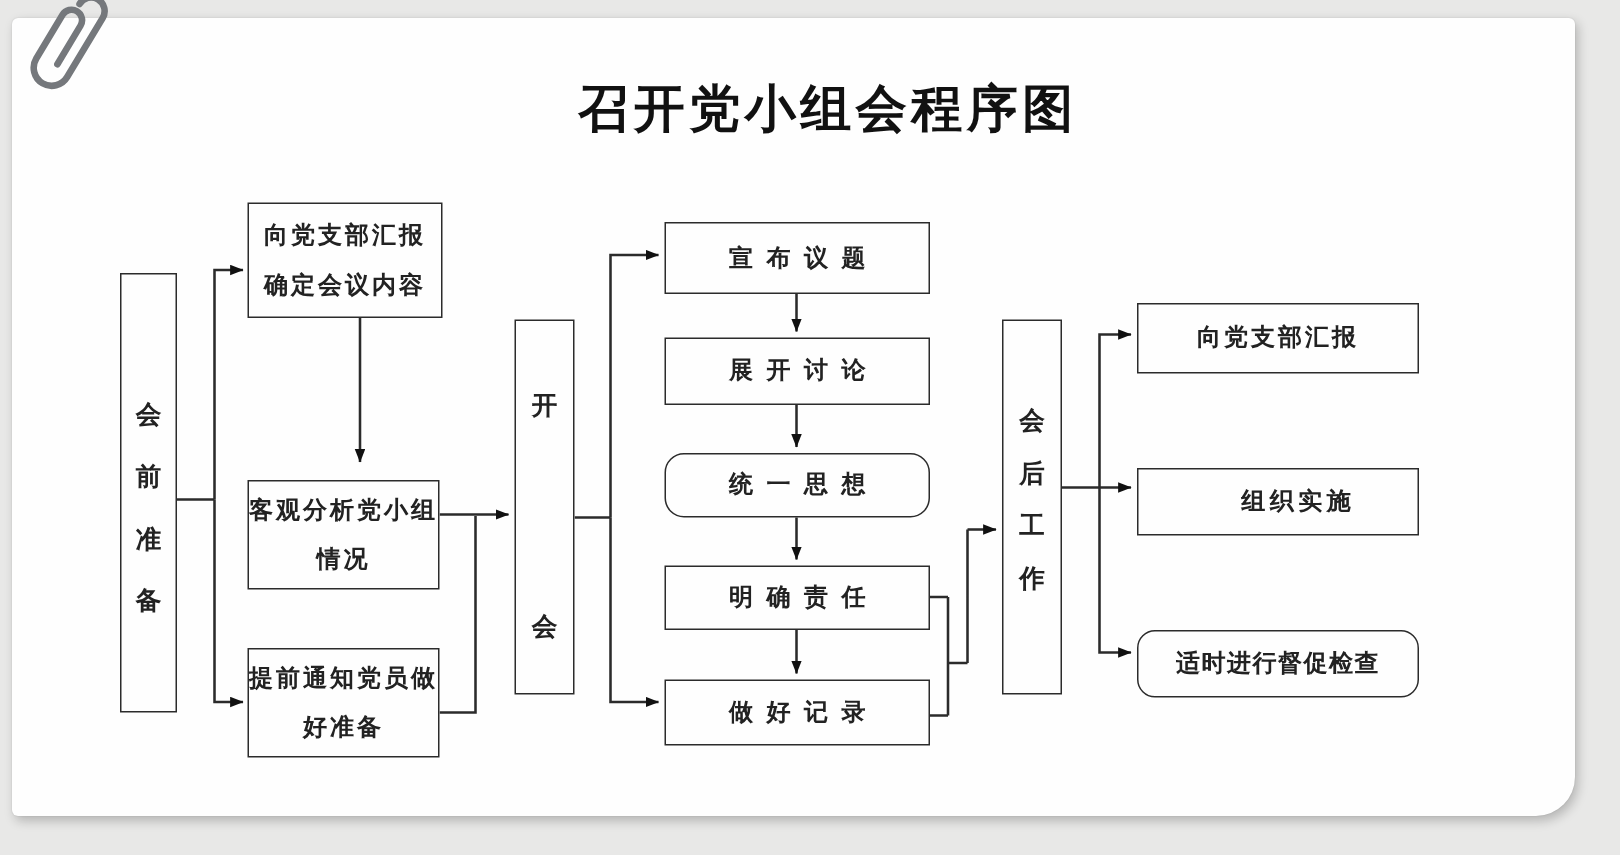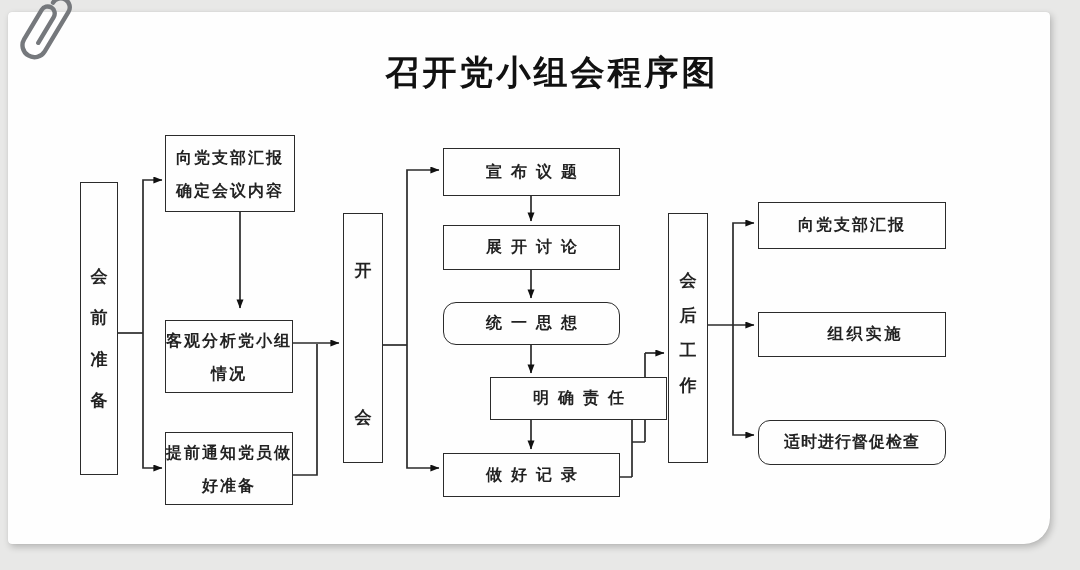--- a/index.html
+++ b/index.html
@@ -36,21 +36,21 @@
   
   .twoline{white-space:pre-line;text-align:center;line-height:33px;letter-spacing:2px;}
   .b1{left:165px;top:135px;width:130px;height:77px;}
   .b2{left:165px;top:320px;width:128px;height:73px;}
   .b3{left:165px;top:432px;width:128px;height:73px;}
   
   .mstep{left:443px;width:177px;letter-spacing:9px;text-indent:9px;}
   .m1{top:148px;height:48px;}
   .m2{top:225px;height:45px;}
   .m3{top:302px;height:43px;border-radius:13px;}
-  .m4{top:377px;height:43px;margin-left:47px;}
+  .m4{top:377px;height:43px;}
   .m5{top:453px;height:44px;}
   
   .rstep{left:758px;width:188px;}
   .r1{top:202px;height:47px;letter-spacing:2px;}
   .r2{top:312px;height:45px;letter-spacing:3px;padding-left:27px;}
   .r3{top:420px;height:45px;letter-spacing:1px;border-radius:12px;}
 </style>
 </head>
 <body>
 

